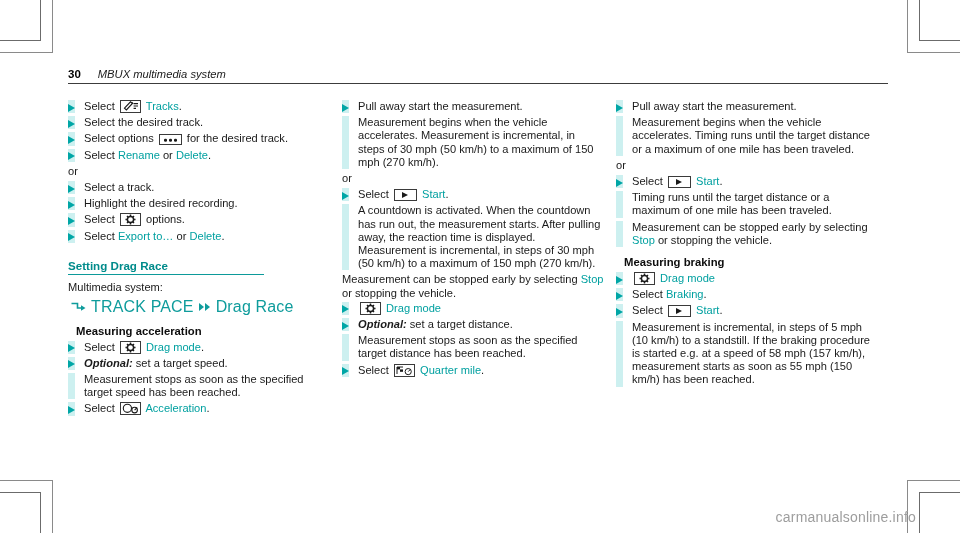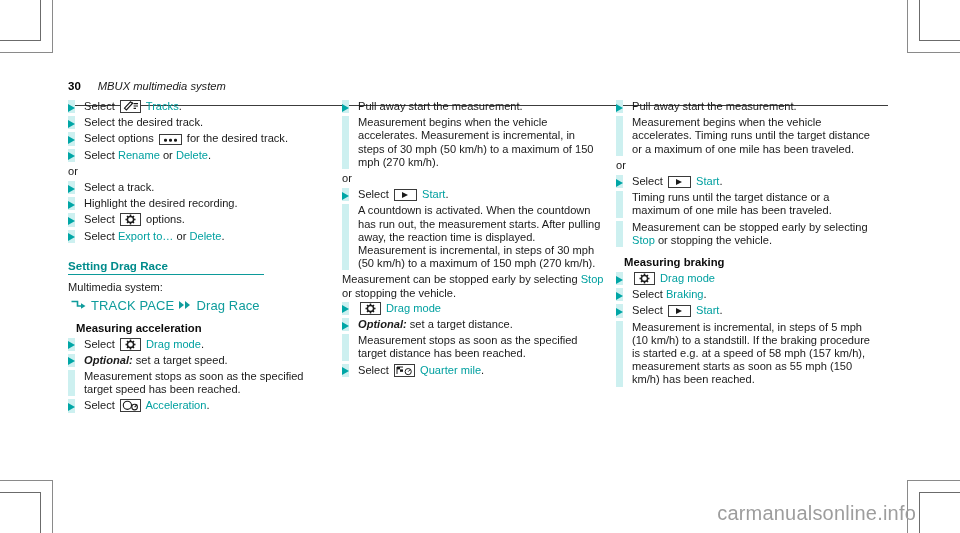--- a/index.html
+++ b/index.html
@@ -29,26 +29,26 @@
   .cm-tr2{ right: 0px; top: 0px;  width: 40px; height: 40px; border-left: 1.2px solid #6b6b6b; border-bottom: 1.2px solid #6b6b6b; }
   .cm-bl { left: 0px;  bottom: 0px; width: 52px; height: 52px; border-right: 1.2px solid #8a8a8a; border-top: 1.2px solid #8a8a8a; }
   .cm-bl2{ left: 0px;  bottom: 0px; width: 40px; height: 40px; border-right: 1.2px solid #6b6b6b; border-top: 1.2px solid #6b6b6b; }
   .cm-br { right: 0px; bottom: 0px; width: 52px; height: 52px; border-left: 1.2px solid #8a8a8a; border-top: 1.2px solid #8a8a8a; }
   .cm-br2{ right: 0px; bottom: 0px; width: 40px; height: 40px; border-left: 1.2px solid #6b6b6b; border-top: 1.2px solid #6b6b6b; }
 
   
   .page-header {
     position: absolute;
     left: 68px;
-    top: 80px;
+    top: 68px;
     width: 820px;
     display: flex;
     align-items: flex-end;
     border-bottom: 1.1px solid #3c3c3c;
-    padding-bottom: 13px;
+    padding-bottom: 3px;
     font-size: 11.2px;
   }
   .page-number { font-weight: bold; font-size: 11.5px; color: #000; }
   .page-chapter { margin-left: 17px; font-size: 11.2px; color: #1a1a1a; font-style: italic; }
 
   
   .columns {
     position: absolute;
     left: 68px;
     top: 100px;
@@ -172,33 +172,33 @@
     width: 0; height: 0;
     border-top: 3.7px solid transparent;
     border-bottom: 3.7px solid transparent;
     border-left: 6.4px solid #1a1a1a;
   }
 
   
   .navpath {
     display: flex;
     align-items: center;
-    font-size: 13px;
+    font-size: 16px;
     color: #0f9c9c;
     margin: 3px 0 1px 2px;
     gap: 4px;
   }
   .navpath .lbl { letter-spacing: 0.01em; }
 
   
   .watermark {
     position: absolute;
     right: 44px;
     bottom: 8px;
-    font-size: 20px;
+    font-size: 14px;
     color: #9d9d9d;
     font-family: "Liberation Sans", sans-serif;
     letter-spacing: 0.2px;
     white-space: nowrap;
   }
 </style>
 </head>
 <body>
 
 <div class="cropmark cm-tl"></div>

